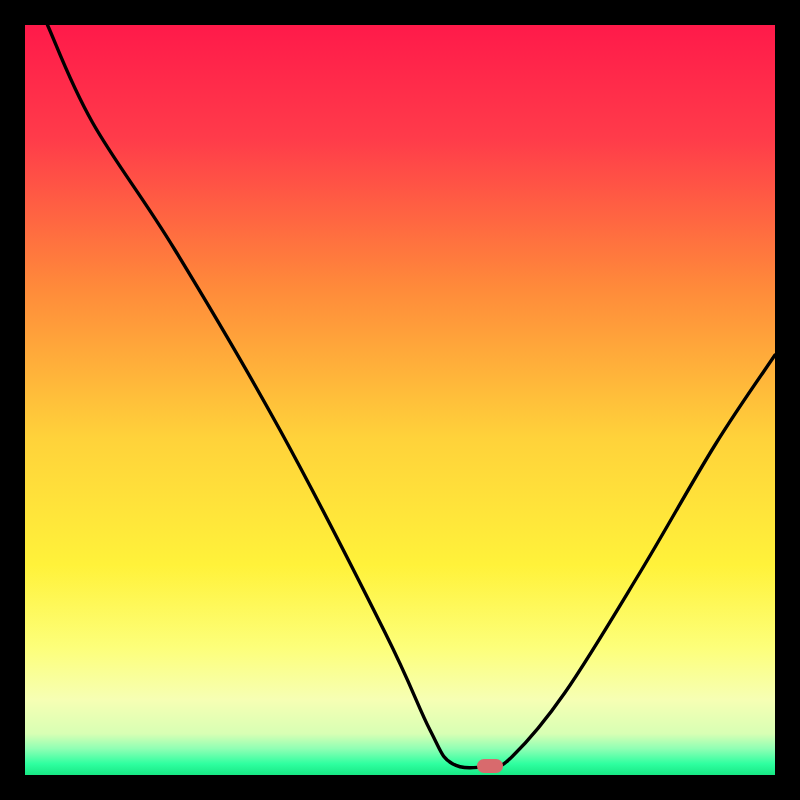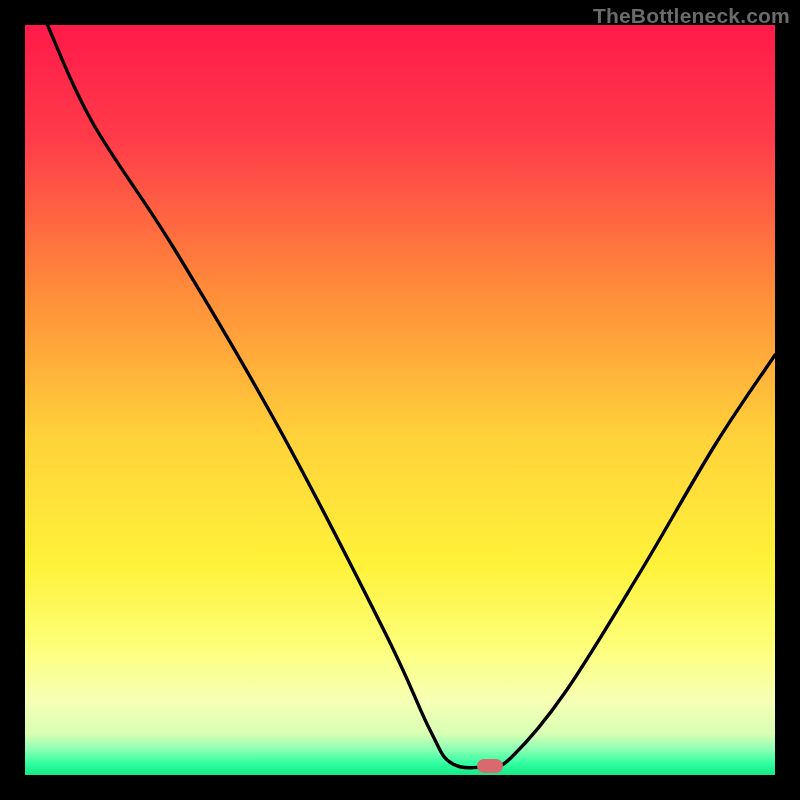--- a/index.html
+++ b/index.html
@@ -80,14 +80,13 @@
             <stop offset="100%" stop-color="#17e884"></stop>
           </linearGradient>
       </defs>
       <rect x="0" y="0" width="100" height="100" fill="url(#bg-grad)"></rect>
     </svg>
     <svg class="curve" viewBox="0 0 100 100" preserveAspectRatio="none">
       <path id="curve-path" fill="none" stroke-width="0.45" stroke-linecap="round" stroke-linejoin="round" d="M 3 0 C 4.08 2.34, 5.94 7.60, 9.00 13.00 C 12.06 18.40, 15.50 22.62, 20.00 30.00 C 24.50 37.38, 28.96 44.82, 34.00 54.00 C 39.04 63.18, 44.40 73.80, 48.00 81.00 C 51.60 88.20, 52.38 90.85, 54.00 94.00 C 55.62 97.15, 55.56 97.64, 57.00 98.50 C 58.44 99.36, 60.56 98.98, 62.00 98.80 C 63.44 98.62, 63.20 99.26, 65.00 97.50 C 66.80 95.74, 68.94 93.41, 72.00 89.00 C 75.06 84.59, 78.40 78.94, 82.00 73.00 C 85.60 67.06, 88.76 61.22, 92.00 56.00 C 95.24 50.78, 98.56 46.16, 100.00 44.00" stroke="#000000"></path>
     </svg>
     <div class="marker" id="marker" style="left: 465px; top: 741px; background: rgb(216, 106, 109);"></div>
   </div>
-  <div class="attribution">TheBottleneck.com</div>
 </div>
 
 </body></html>

